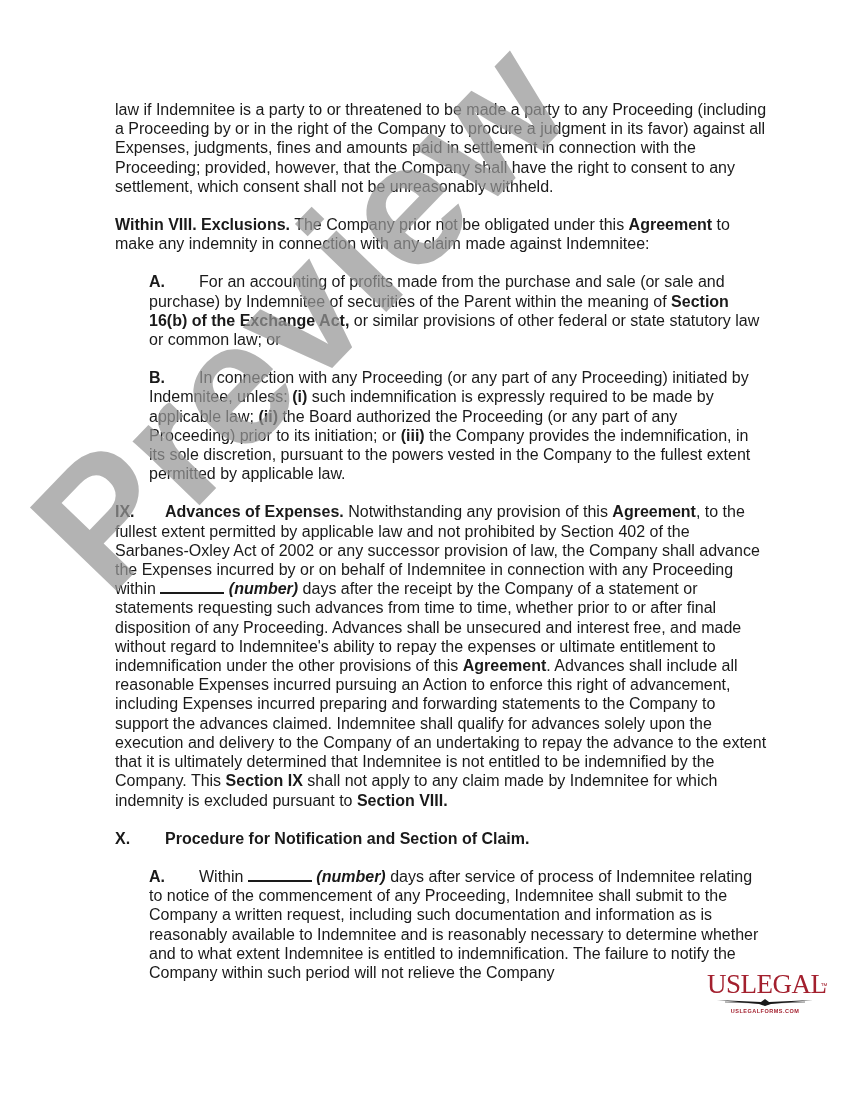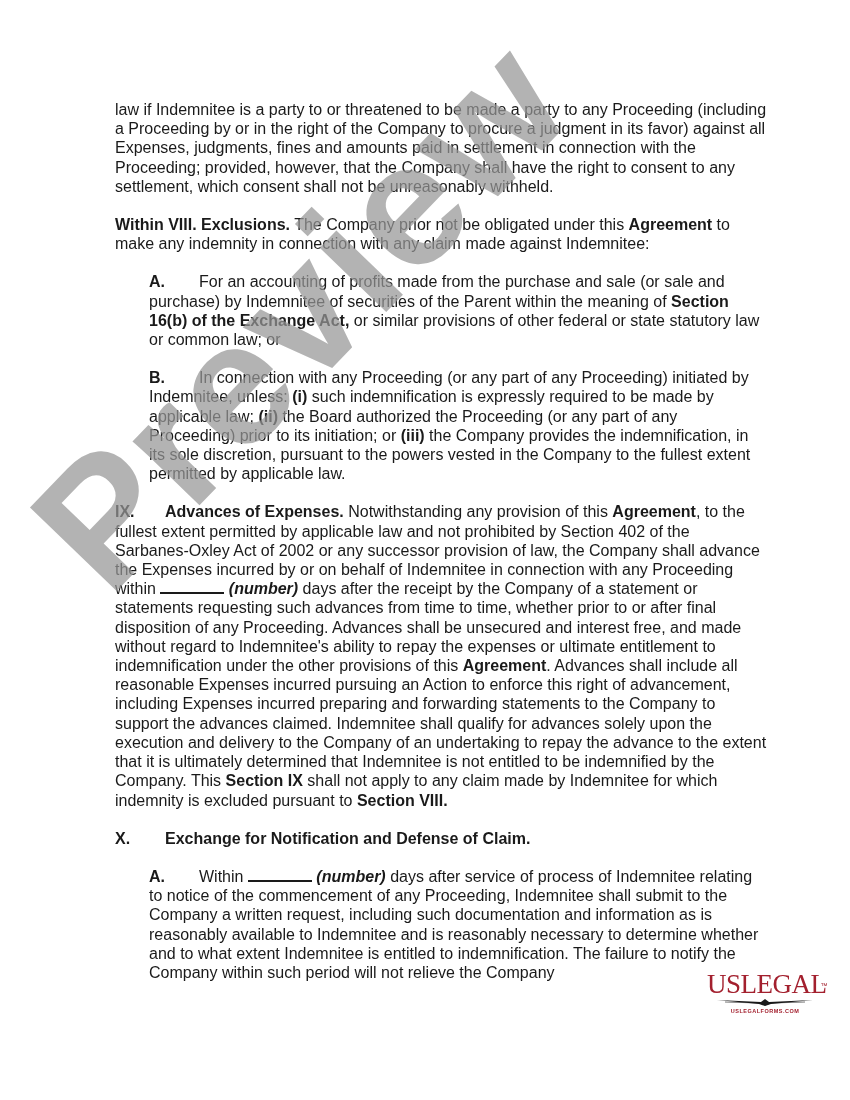--- a/index.html
+++ b/index.html
@@ -132,21 +132,21 @@
 
     <p class="para sub">
       <span class="tab-label-sub">B.</span><span>In connection with any Proceeding (or any part of any Proceeding) initiated by Indemnitee, unless: </span><span class="b">(i)</span><span> such indemnification is expressly required to be made by applicable law; </span><span class="b">(ii)</span><span> the Board authorized the Proceeding (or any part of any Proceeding) prior to its initiation; or </span><span class="b">(iii)</span><span> the Company provides the indemnification, in its sole discretion, pursuant to the powers vested in the Company to the fullest extent permitted by applicable law.</span>
     </p>
 
     <p class="para">
       <span class="tab-label">IX.</span><span class="b">Advances of Expenses.</span><span> Notwithstanding any provision of this </span><span class="b">Agreement</span><span>, to the fullest extent permitted by applicable law and not prohibited by Section 402 of the Sarbanes-Oxley Act of 2002 or any successor provision of law, the Company shall advance the Expenses incurred by or on behalf of Indemnitee in connection with any Proceeding within </span><span class="blank"></span> <span class="i">(number)</span><span> days after the receipt by the Company of a statement or statements requesting such advances from time to time, whether prior to or after final disposition of any Proceeding. Advances shall be unsecured and interest free, and made without regard to Indemnitee's ability to repay the expenses or ultimate entitlement to indemnification under the other provisions of this </span><span class="b">Agreement</span><span>. Advances shall include all reasonable Expenses incurred pursuing an Action to enforce this right of advancement, including Expenses incurred preparing and forwarding statements to the Company to support the advances claimed. Indemnitee shall qualify for advances solely upon the execution and delivery to the Company of an undertaking to repay the advance to the extent that it is ultimately determined that Indemnitee is not entitled to be indemnified by the Company. This </span><span class="b">Section IX</span><span> shall not apply to any claim made by Indemnitee for which indemnity is excluded pursuant to </span><span class="b">Section VIII.</span>
     </p>
 
     <p class="para heading-line">
-      <span class="tab-label">X.</span><span>Exchange for Notification and Defense of Claim.</span>
+      <span class="tab-label">X.</span><span>Procedure for Notification and Section of Claim.</span>
     </p>
 
     <p class="para sub">
       <span class="tab-label-sub">A.</span><span>Within </span><span class="blank"></span> <span class="i">(number)</span><span> days after service of process of Indemnitee relating to notice of the commencement of any Proceeding, Indemnitee shall submit to the Company a written request, including such documentation and information as is reasonably available to Indemnitee and is reasonably necessary to determine whether and to what extent Indemnitee is entitled to indemnification. The failure to notify the Company within such period will not relieve the Company</span>
     </p>
 
   </div>
 
   <div class="watermark">Preview</div>
 

